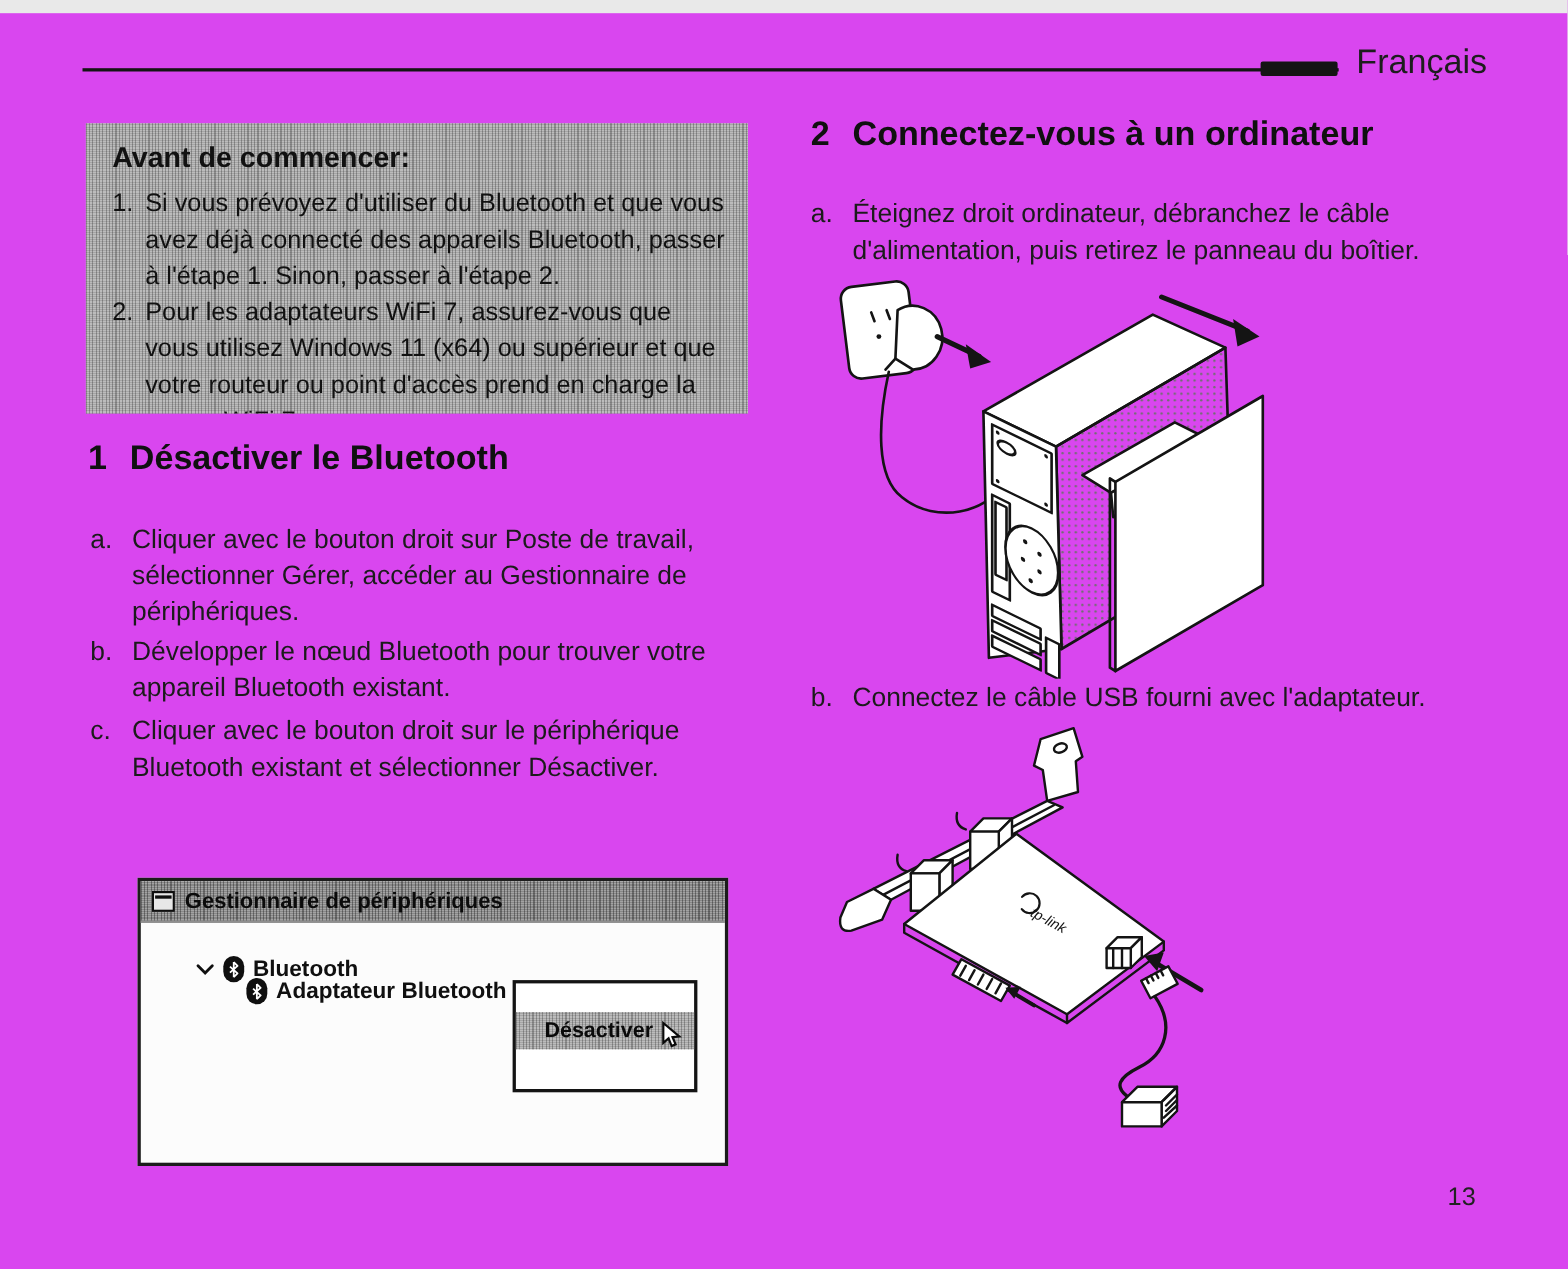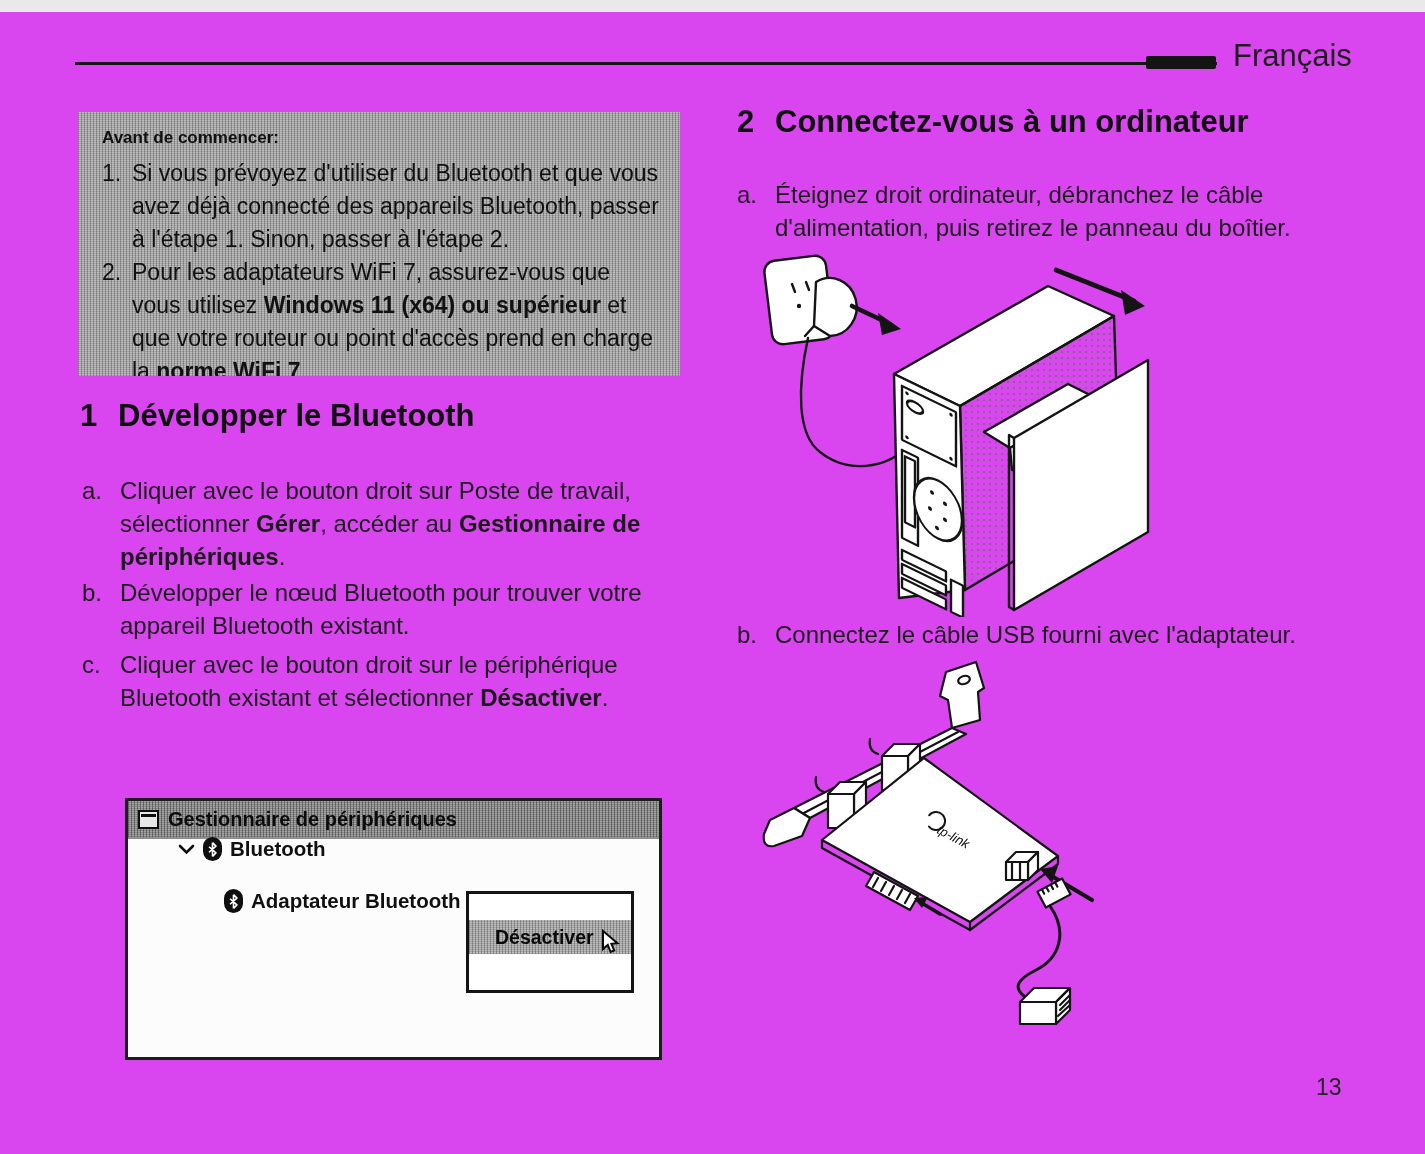--- a/index.html
+++ b/index.html
@@ -23,21 +23,21 @@
     background-color:#a3a3a3;
     background-image:
       repeating-linear-gradient(90deg, rgba(10,10,10,.35) 0 1px, transparent 1px 3px),
       repeating-linear-gradient(0deg, rgba(10,10,10,.18) 0 1px, transparent 1px 2px);
   }
   
   .notice{
     position:absolute;left:78px;top:100px;width:602px;height:264px;
     box-sizing:border-box;padding:16px 18px 10px 24px;overflow:hidden;color:#111;
   }
-  .notice-title{font-weight:bold;font-size:17px;margin-bottom:9px;}
+  .notice-title{font-weight:bold;font-size:26px;margin-bottom:9px;}
   .notice-item{display:flex;font-size:23px;line-height:33px;}
   .notice-item .marker{width:30px;flex:none;}
   .notice-item .ntext{flex:1;}
   
   .sec{position:absolute;display:flex;margin:0;font-size:31px;font-weight:bold;color:#101010;}
   .sec .sec-num{width:38px;flex:none;}
   .sec1{left:80px;top:386px;}
   .sec2{left:737px;top:92px;}
   
   .step{position:absolute;display:flex;font-size:24px;line-height:33px;color:#1b1b1b;}
@@ -55,40 +55,40 @@
     position:absolute;left:125px;top:786px;width:537px;height:262px;
     border:3px solid #1c1c1c;background:#fcfcfc;box-sizing:border-box;
   }
   .shot-titlebar{
     height:36px;display:flex;align-items:center;gap:9px;padding:0 10px;
     font-weight:bold;font-size:20px;color:#0b0b0b;border-bottom:2px solid #8f8f8f;
   }
   .win-icon{width:17px;height:15px;border:2px solid #0e0e0e;background:#e7e7e7;flex:none;position:relative;}
   .win-icon::after{content:"";position:absolute;left:1px;right:1px;top:2px;height:3px;background:#0e0e0e;}
   .tree-row{position:absolute;display:flex;align-items:center;gap:8px;font-weight:bold;font-size:20.5px;color:#101010;}
-  .tree-row.root{left:50px;top:36px;}
+  .tree-row.root{left:50px;top:68px;}
   .tree-row.child{left:96px;top:88px;}
   .bt-badge{width:19px;height:24px;background:#0f0f0f;border-radius:10px;display:flex;align-items:center;justify-content:center;flex:none;}
   .chev{display:flex;align-items:center;}
   .menu{
     position:absolute;left:338px;top:90px;width:168px;height:102px;
     background:#fff;border:3px solid #141414;box-sizing:border-box;
   }
   .menu-row{
     position:absolute;left:0;right:0;top:26px;height:34px;
     display:flex;align-items:center;padding-left:26px;box-sizing:border-box;
     font-weight:bold;font-size:19.5px;color:#0a0a0a;
   }
   .cursor-wrap{margin-left:4px;margin-top:14px;}
   
   .illu1{position:absolute;left:748px;top:230px;width:430px;height:375px;}
   .illu2{position:absolute;left:740px;top:646px;width:645px;height:400px;}
   
   .page-num{position:absolute;left:1316px;top:1062px;font-size:23px;color:#222;}
-  b{font-weight:bold;}
+  b{font-weight:normal;}
 </style>
 </head>
 <body>
 
 <div class="page">
 
   <div class="top-rule"></div>
   <div class="top-rule-thick"></div>
   <div class="lang-label">Français</div>
 
@@ -99,21 +99,21 @@
       <span class="ntext">Si vous prévoyez d'utiliser du Bluetooth et que vous avez déjà connecté des appareils Bluetooth, passer à l'étape 1. Sinon, passer à l'étape 2.</span>
     </div>
     <div class="notice-item">
       <span class="marker">2.</span>
       <span class="ntext"><span>Pour les adaptateurs WiFi 7, assurez-vous que vous utilisez </span><b>Windows 11 (x64) ou supérieur</b><span> et que votre routeur ou point d'accès prend en charge la </span><b>norme WiFi 7</b><span>.</span></span>
     </div>
   </section>
 
   <h2 class="sec sec1">
     <span class="sec-num">1</span>
-    <span>Développer le Bluetooth</span>
+    <span>Désactiver le Bluetooth</span>
   </h2>
 
   <div class="step step-1a">
     <span class="marker">a.</span>
     <span class="body"><span>Cliquer avec le bouton droit sur Poste de travail, sélectionner </span><b>Gérer</b><span>, accéder au </span><b>Gestionnaire de périphériques</b><span>.</span></span>
   </div>
 
   <div class="step step-1b">
     <span class="marker">b.</span>
     <span class="body">Développer le nœud Bluetooth pour trouver votre appareil Bluetooth existant.</span>

